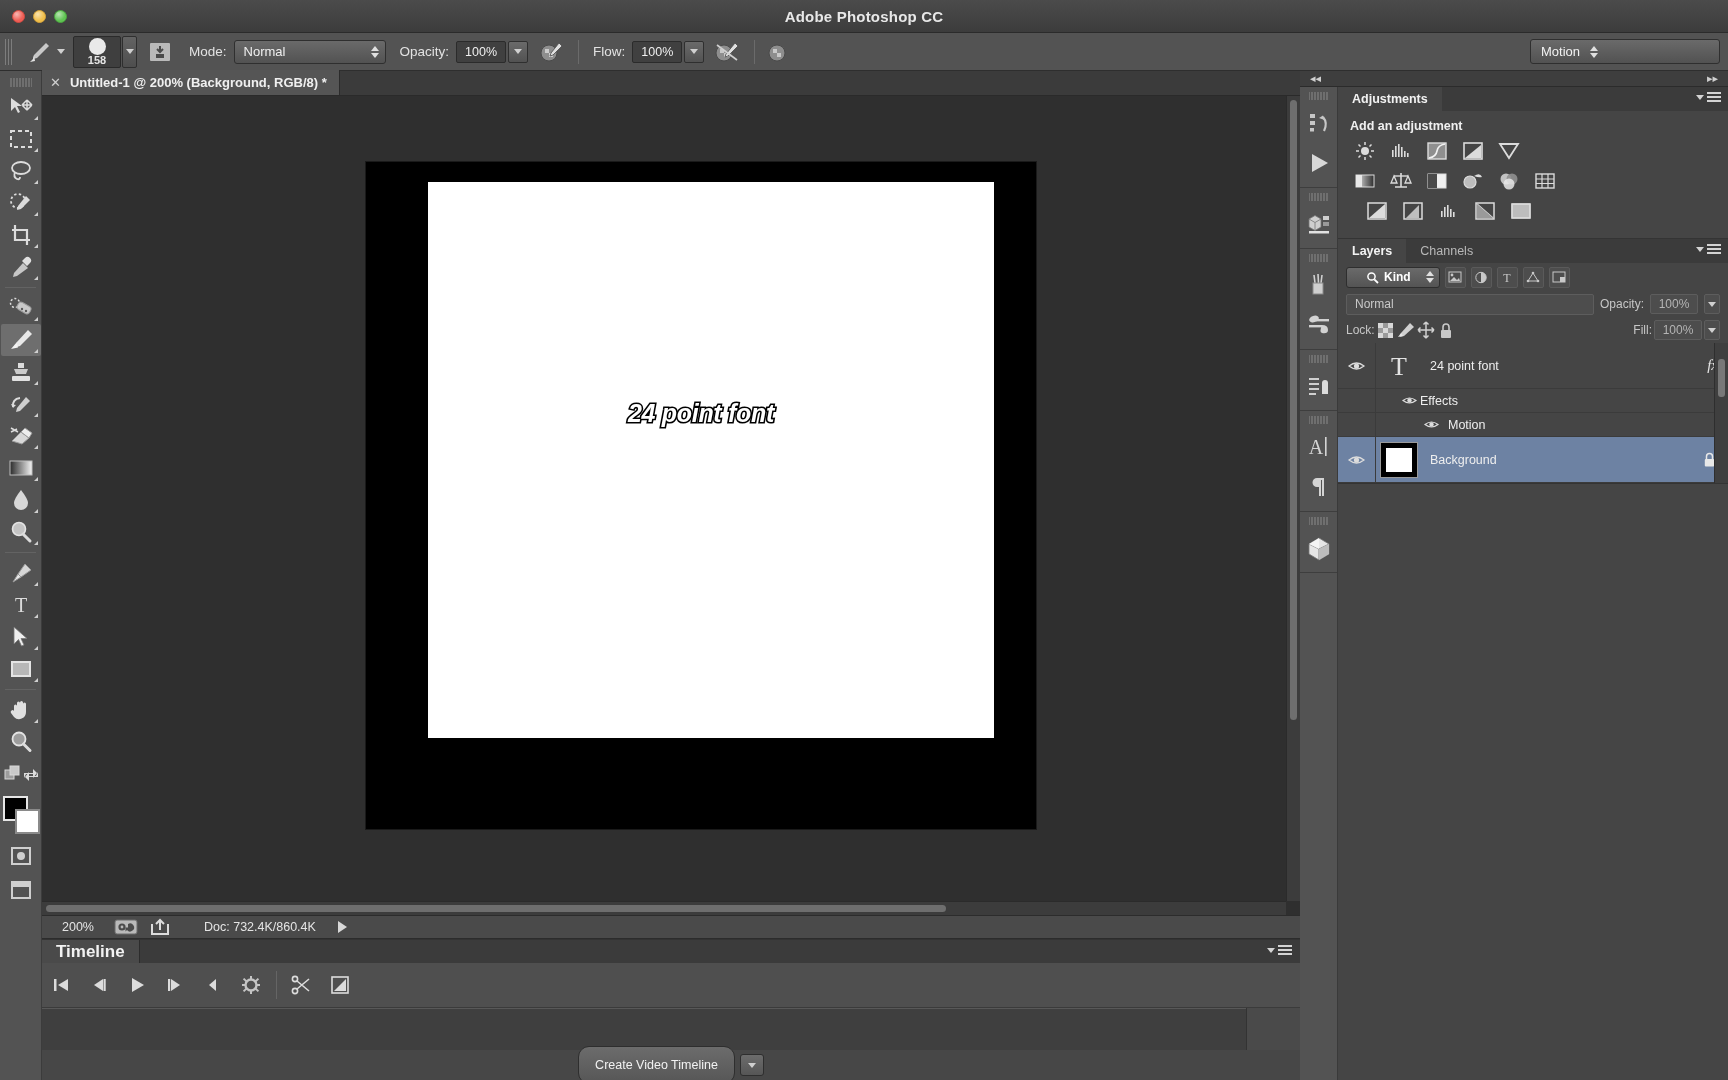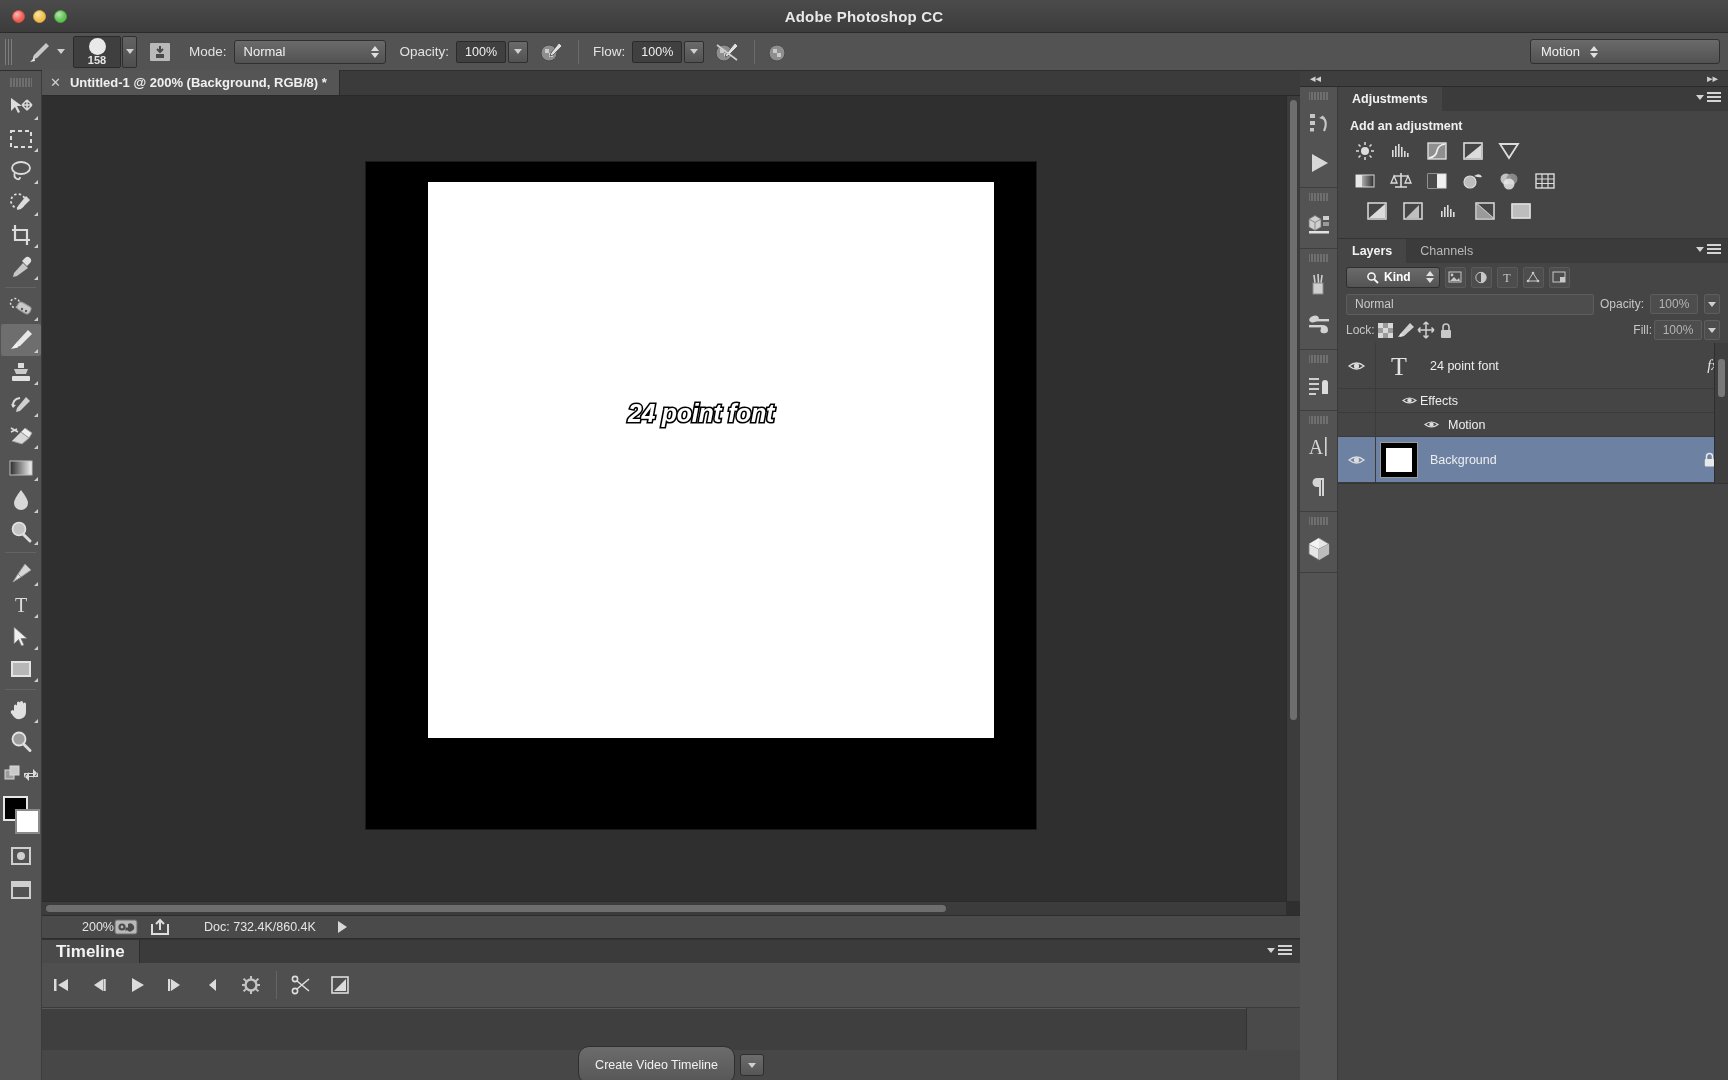--- a/index.html
+++ b/index.html
@@ -139,21 +139,21 @@
   }
   .thumb-v{ position:absolute;left:3px;right:3px;top:4px;height:620px;background:#6e6e6e;border-radius:4px;}
   .thumb-h{ position:absolute;top:3px;bottom:3px;left:4px;width:900px;background:#6e6e6e;border-radius:4px;}
 
   
   .statusbar{
     position:absolute; left:42px; right:428px; bottom:141px; height:24px;
     background:#4a4a4a; border-top:1px solid #2c2c2c; border-bottom:1px solid #2c2c2c;
     display:flex; align-items:center; color:#e4e4e4; font-size:12.5px;
   }
-  .sb-zoom{ width:72px; text-align:right;}
+  .sb-zoom{ width:72px; text-align:center;}
   .sb-icon{ display:flex;align-items:center;justify-content:center;height:20px;margin-right:6px;}
   .sb-doc{ margin-left:26px;}
   .sb-arrow{ margin-left:22px; width:0;height:0;border-top:6px solid transparent;
     border-bottom:6px solid transparent;border-left:9px solid #d8d8d8;}
 
   
   .timeline{
     position:absolute; left:42px; right:428px; bottom:0; height:141px;
     background:#474747; border-top:1px solid #333;
   }

